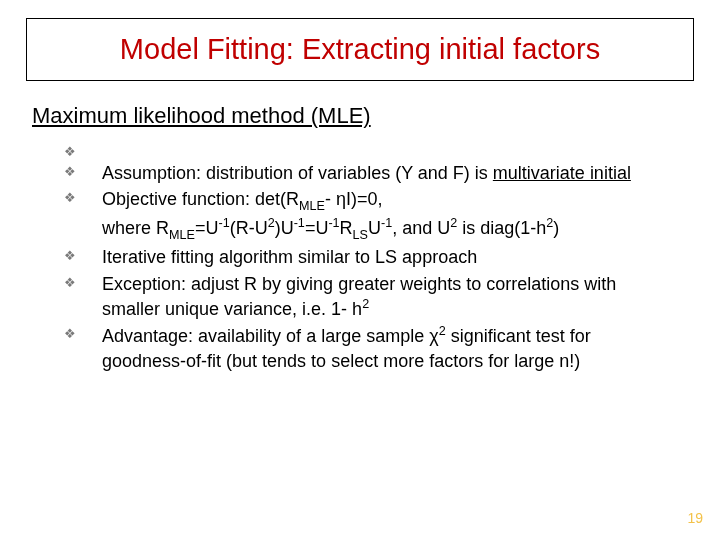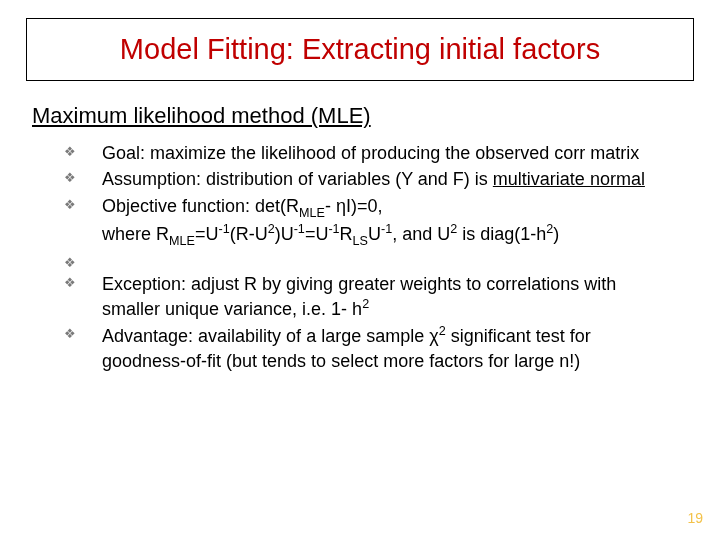--- a/index.html
+++ b/index.html
@@ -67,32 +67,32 @@
 
 <div class="title-box">
   <div class="title-text">Model Fitting: Extracting initial factors</div>
 </div>
 
 <div class="subtitle">Maximum likelihood method (MLE)</div>
 
 <div class="content">
     <div class="bullet-row">
       <div class="bullet-icon">❖</div>
-      <div class="bullet-text">Goal: maximize the likelihood of producing the observed corr matrix</div>
     </div>
     <div class="bullet-row">
       <div class="bullet-icon">❖</div>
-      <div class="bullet-text">Assumption: distribution of variables (Y and F) is <span class="underline">multivariate normal</span></div>
+      <div class="bullet-text">Assumption: distribution of variables (Y and F) is <span class="underline">multivariate initial</span></div>
     </div>
     <div class="bullet-row">
       <div class="bullet-icon">❖</div>
       <div class="bullet-text">Objective function: det(R<span class="sub">MLE</span>- ηI)=0,<br>where R<span class="sub">MLE</span>=U<span class="sup">-1</span>(R-U<span class="sup">2</span>)U<span class="sup">-1</span>=U<span class="sup">-1</span>R<span class="sub">LS</span>U<span class="sup">-1</span>, and U<span class="sup">2</span> is diag(1-h<span class="sup">2</span>)</div>
     </div>
     <div class="bullet-row">
       <div class="bullet-icon">❖</div>
+      <div class="bullet-text">Iterative fitting algorithm similar to LS approach</div>
     </div>
     <div class="bullet-row">
       <div class="bullet-icon">❖</div>
       <div class="bullet-text">Exception: adjust R by giving greater weights to correlations with smaller unique variance, i.e. 1- h<span class="sup">2</span></div>
     </div>
     <div class="bullet-row">
       <div class="bullet-icon">❖</div>
       <div class="bullet-text">Advantage: availability of a large sample χ<span class="sup">2</span> significant test for goodness-of-fit (but tends to select more factors for large n!)</div>
     </div>
   </div>

